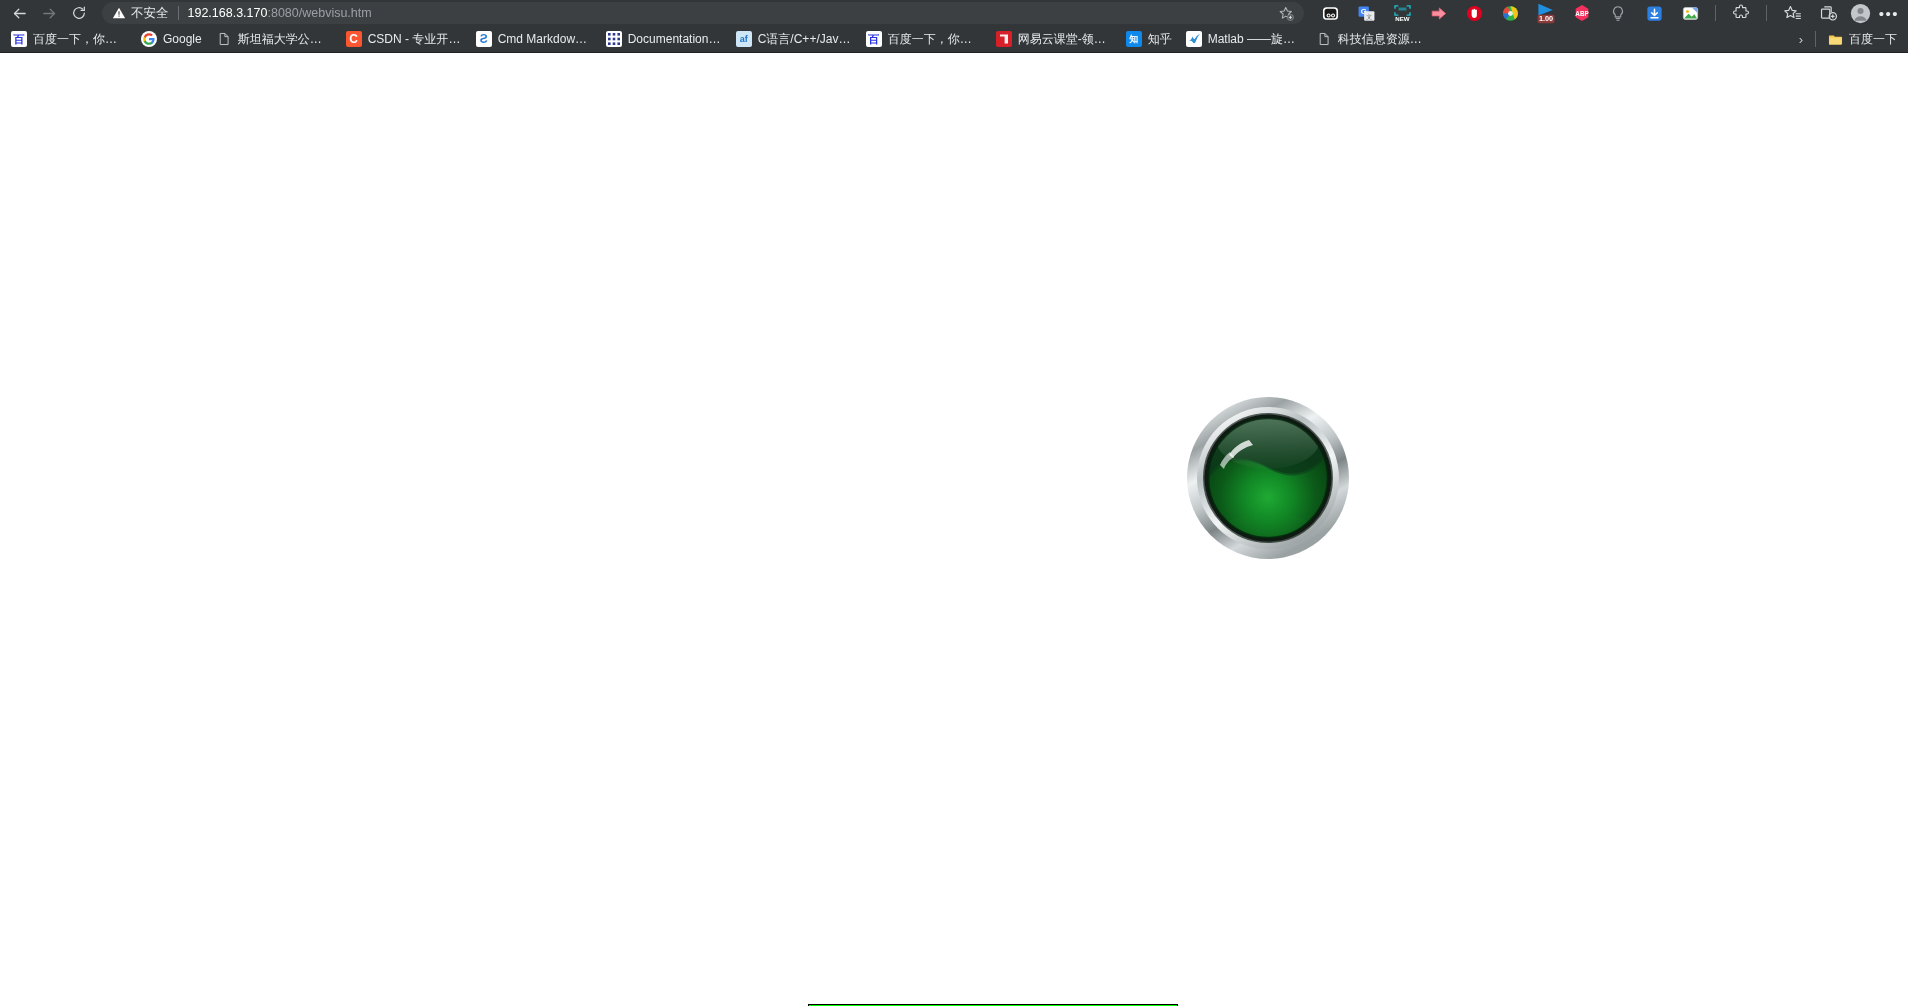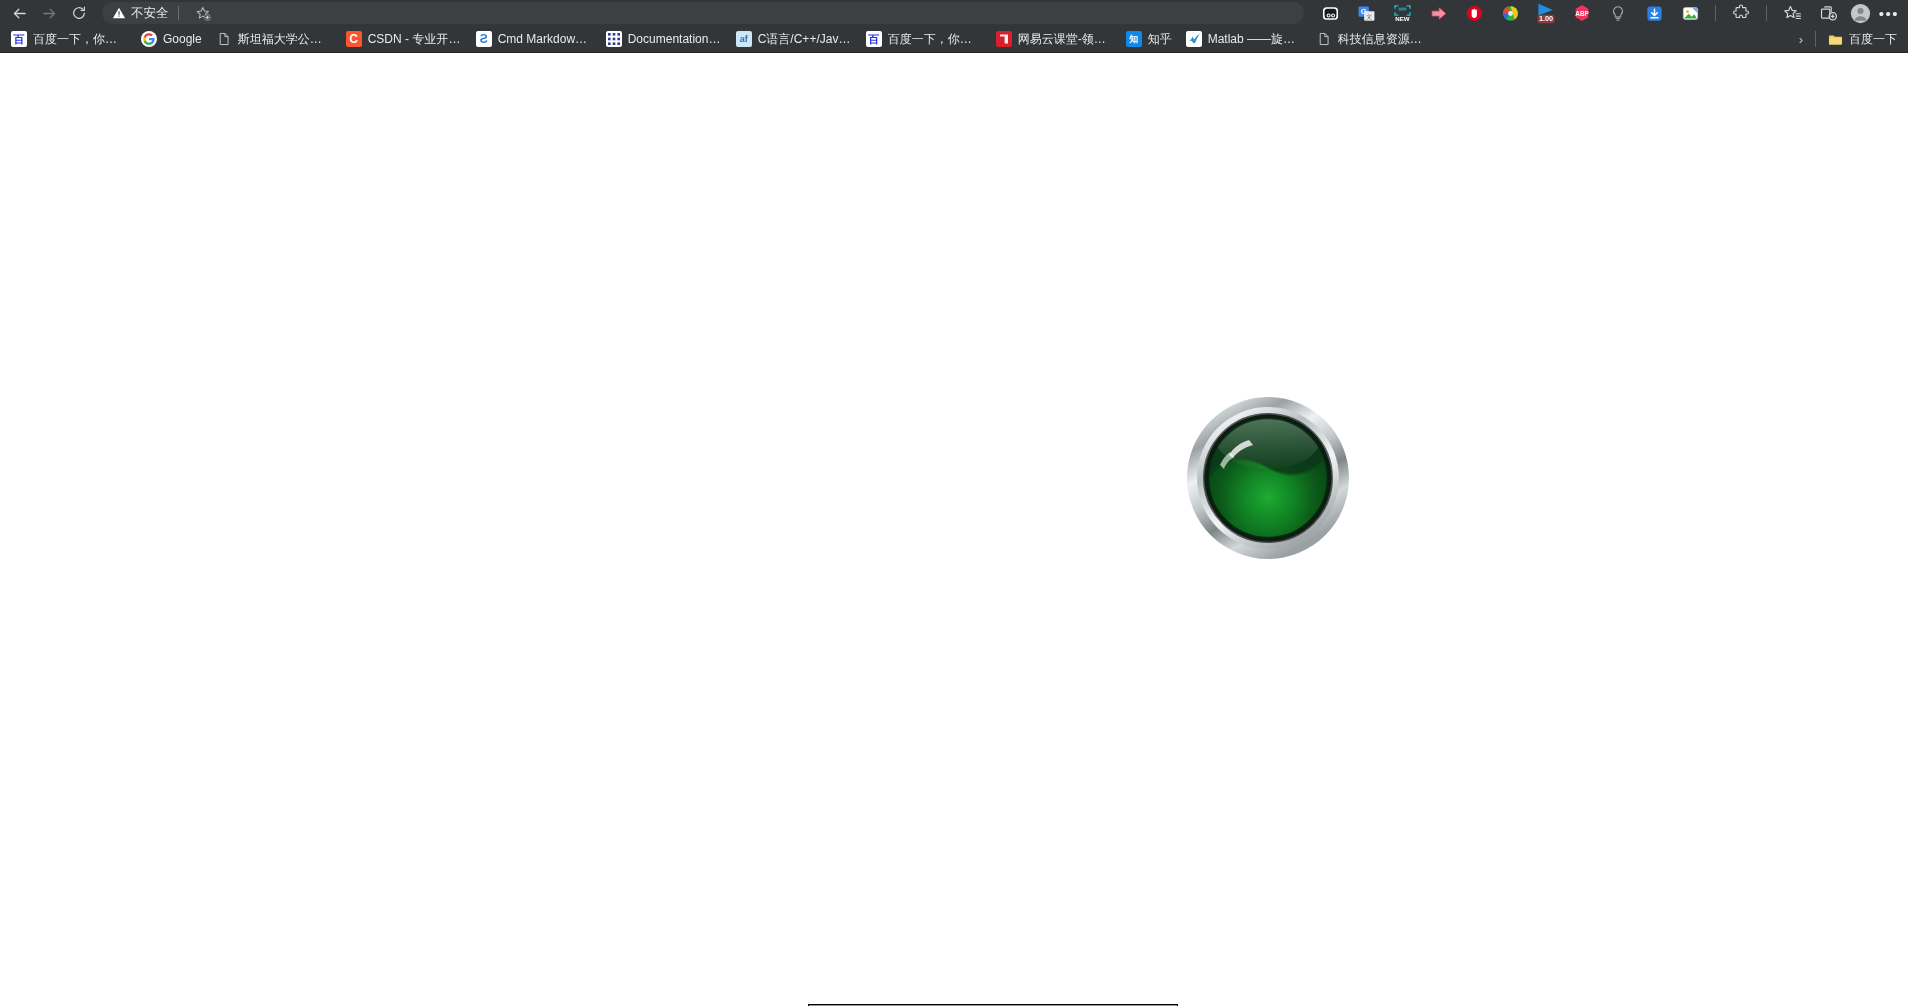--- a/index.html
+++ b/index.html
@@ -251,20 +251,21 @@
     <div id="omnibox-wrap">
       <div id="security-chip">
         <svg width="14" height="14" viewBox="0 0 24 24">
           <path d="M12 3 L22.5 21 L1.5 21 Z" fill="#ffffff"></path>
           <rect x="11.1" y="9" width="1.8" height="6" fill="#323639"></rect>
           <rect x="11.1" y="16.3" width="1.8" height="1.9" fill="#323639"></rect>
         </svg>
         <span id="security-text">不安全</span>
       </div>
       <div id="omni-divider"></div>
+      <div id="url-text"><span class="host">192.168.3.170</span><span class="rest">:8080/webvisu.htm</span></div>
       <div id="star-btn">
         <svg width="17" height="17" viewBox="0 0 24 24" fill="none" stroke="#b6babd" stroke-width="1.5" stroke-linejoin="round">
           <path d="M11 3.5 L13.3 8.6 L18.9 9.2 L14.7 13 L15.9 18.5 L11 15.7 L6.1 18.5 L7.3 13 L3.1 9.2 L8.7 8.6 Z"></path>
           <circle cx="17.5" cy="17.5" r="4.4" fill="#55595c" stroke="#8b8f92" stroke-width="1"></circle>
           <line x1="17.5" y1="15.3" x2="17.5" y2="19.7" stroke="#e3e5e7" stroke-width="1.3"></line>
           <line x1="15.3" y1="17.5" x2="19.7" y2="17.5" stroke="#e3e5e7" stroke-width="1.3"></line>
         </svg>
       </div>
     </div>
 

